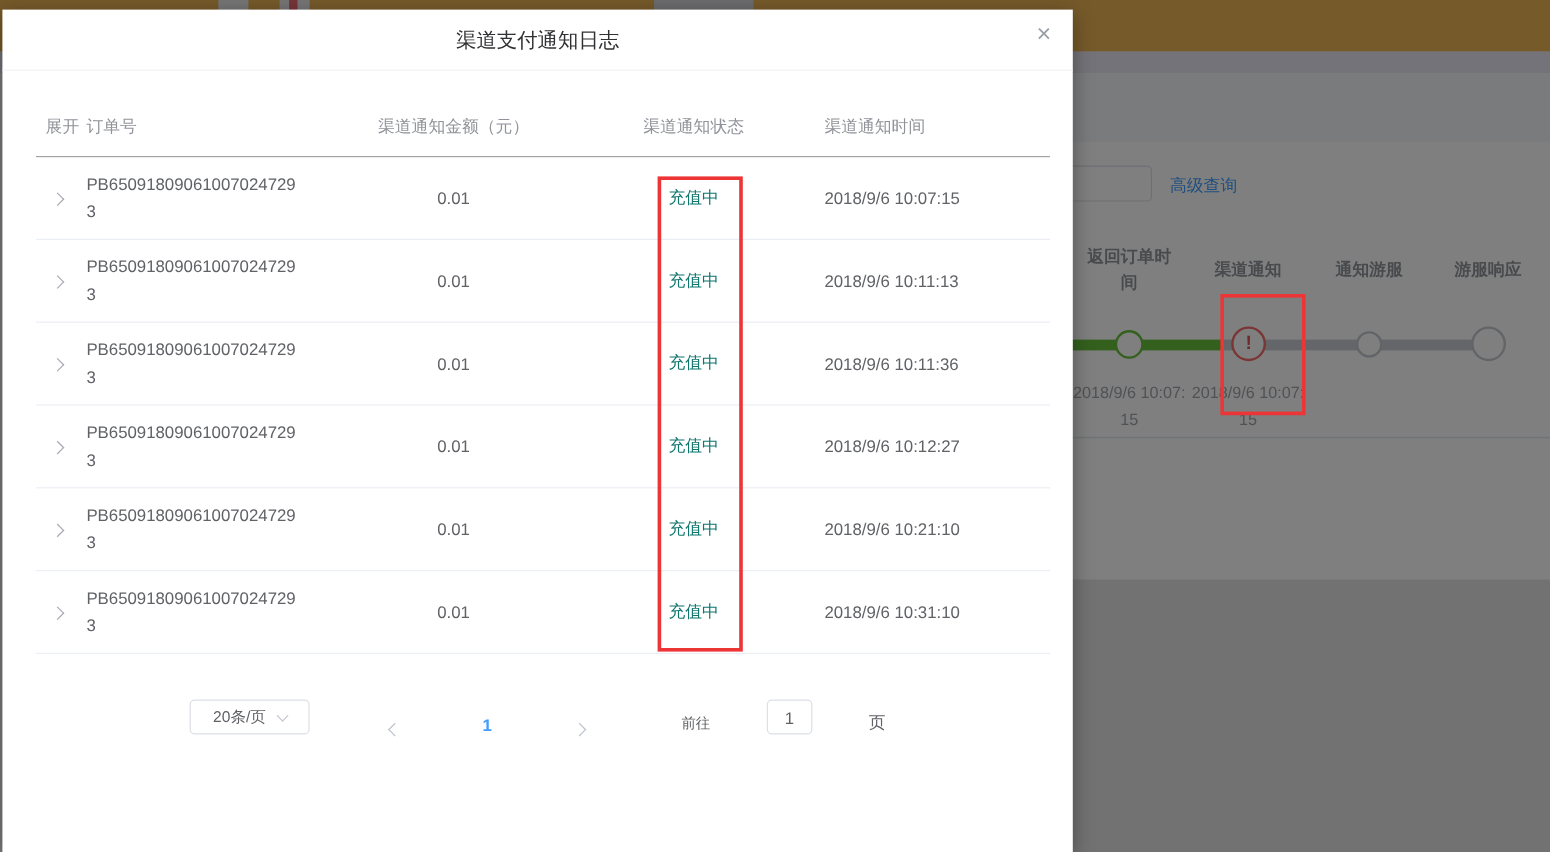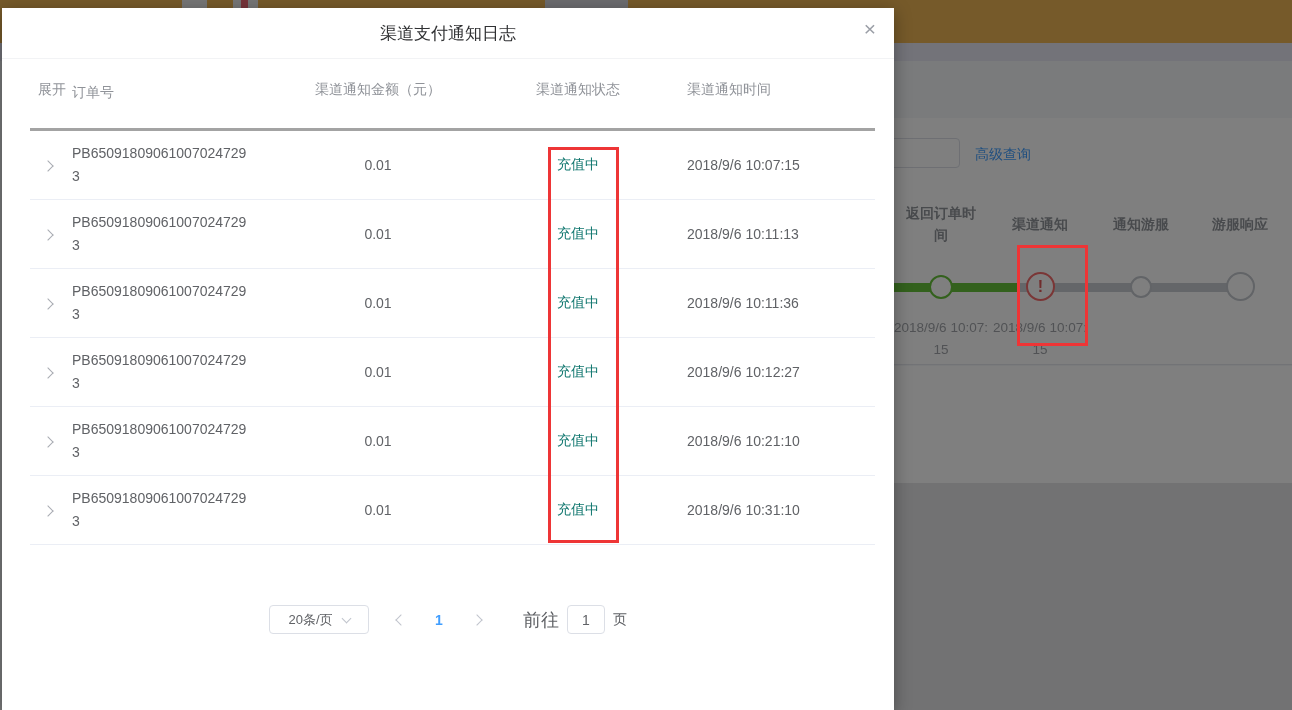--- a/index.html
+++ b/index.html
@@ -34,43 +34,43 @@
   .mask { position:absolute; inset:0; background:rgba(0,0,0,0.5); z-index:10; }
 
   
   .modal { position:absolute; left:2px; top:8px; width:892px; height:702px; background:#fff; z-index:20; box-shadow:0 4px 16px rgba(0,0,0,0.35); }
   .modal-header { position:relative; height:51px; border-bottom:1px solid #f2f3f5; display:flex; align-items:center; justify-content:center; }
   .modal-title { font-size:17px; color:#303133; }
   .modal-close { position:absolute; right:18px; top:10px; font-size:21px; color:#9a9ea6; cursor:pointer; line-height:1; font-weight:300; }
 
   .modal-body { padding:22px 28px 0 28px; }
   .tbl { width:845px; font-size:14px; }
-  .tbl-header { display:flex; height:50px; color:#909399; border-bottom:3px solid #a3a3a3; }
+  .tbl-header { display:flex; align-items:center; height:50px; color:#909399; border-bottom:1px solid #a3a3a3; }
   .tbl-row { display:flex; align-items:center; height:69px; color:#606266; border-bottom:1px solid #ebeef5; }
   .col-expand { width:42px; padding-left:8px; }
   .col-order  { width:190px; padding-right:12px; line-height:23px; word-break:break-all; }
   .col-amount { width:232px; text-align:center; }
   .col-status { width:168px; text-align:center; }
   .col-time   { width:213px; padding-left:25px; }
   .status-link { color:#0f766e; }
 
   .chev { display:inline-block; width:8px; height:8px; border-top:1.5px solid currentColor; border-right:1.5px solid currentColor; }
   .chev-right { transform:rotate(45deg); }
   .chev-left  { transform:rotate(-135deg); }
   .chev-down  { transform:rotate(135deg); width:7px; height:7px; margin-top:-3px; }
   .row-expand-icon { color:#a8abb2; margin-left:6px; cursor:pointer; }
 
   
-  .pagination { margin-top:60px; display:flex; align-items:center; justify-content:center; font-size:13px; color:#606266; }
+  .pagination { margin-top:38px; display:flex; align-items:flex-end; justify-content:center; font-size:13px; color:#606266;gap:39px; }
   .page-size-select { width:100px; height:29px; border:1px solid #dcdfe6; border-radius:4px; display:flex; align-items:center; justify-content:center; gap:10px; color:#606266; cursor:pointer; background:#fff; }
   .page-size-select .chev { color:#c0c4cc; }
   .pg-arrow { color:#c0c4cc; margin:0 16px; cursor:pointer; display:inline-flex; align-items:center; }
   .pg-arrow.left { margin-left:28px; }
   .pg-num { color:#409eff; font-weight:bold; margin:0 14px; font-size:14px; cursor:pointer; }
-  .goto-label { margin-left:26px; font-size:18px; }
+  .goto-label { margin-left:26px; font-size:12px; }
   .goto-input { width:38px; height:29px; border:1px solid #dcdfe6; border-radius:4px; text-align:center; margin:0 8px; font-size:14px; color:#606266; font-family:inherit; }
   .page-unit { font-size:14px; }
 
   
   .anno { position:absolute; border:3px solid #ee3536; z-index:40; pointer-events:none; }
   .anno-status { left:548px; top:147px; width:71px; height:396px; }
   .anno-step   { left:1017px; top:245px; width:71px; height:101px; }
 </style>
 </head>
 <body>

